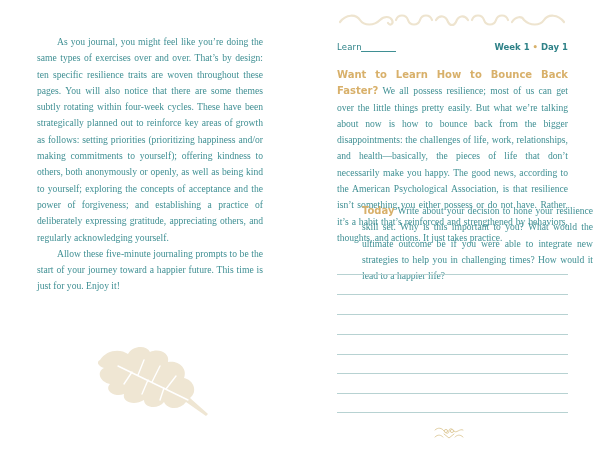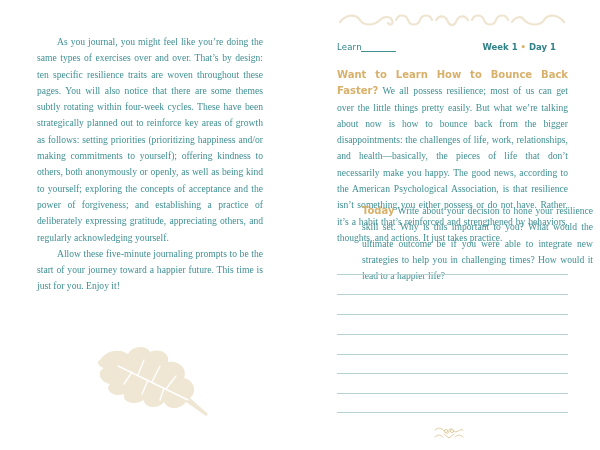--- a/index.html
+++ b/index.html
@@ -26,21 +26,21 @@
 
     .ornament-top { position: absolute; left: 336px; top: 8px; width: 232px; height: 22px; }
 
     .header-row {
       position: absolute; left: 337px; top: 40px; width: 231px; height: 14px;
       font-family: "DejaVu Sans", "Liberation Sans", sans-serif;
       font-size: 8.5px; color: #2f8288; font-weight: bold;
     }
     .date-label { position: absolute; left: 0; top: 2px; font-weight: normal; letter-spacing: 0.2px; }
     .date-line { position: absolute; left: 24px; top: 11px; width: 35px; border-bottom: 1px solid #3f8f93; }
-    .week-day { position: absolute; right: 12px; top: 2px; }
+    .week-day { position: absolute; right: 0; top: 2px; }
     .dot { color: #d8b16a; margin: 0 3px; }
 
     .right-col { position: absolute; left: 337px; width: 231px; }
     .right-col .body-text { text-indent: 0; }
     .intro { top: 67px; }
     .prompt { top: 203px; margin-left: 25px; }
     .lead-heading {
       color: #d8b06a; font-weight: bold;
       font-family: "DejaVu Sans", "Liberation Sans", sans-serif; font-size: 10px;
     }

